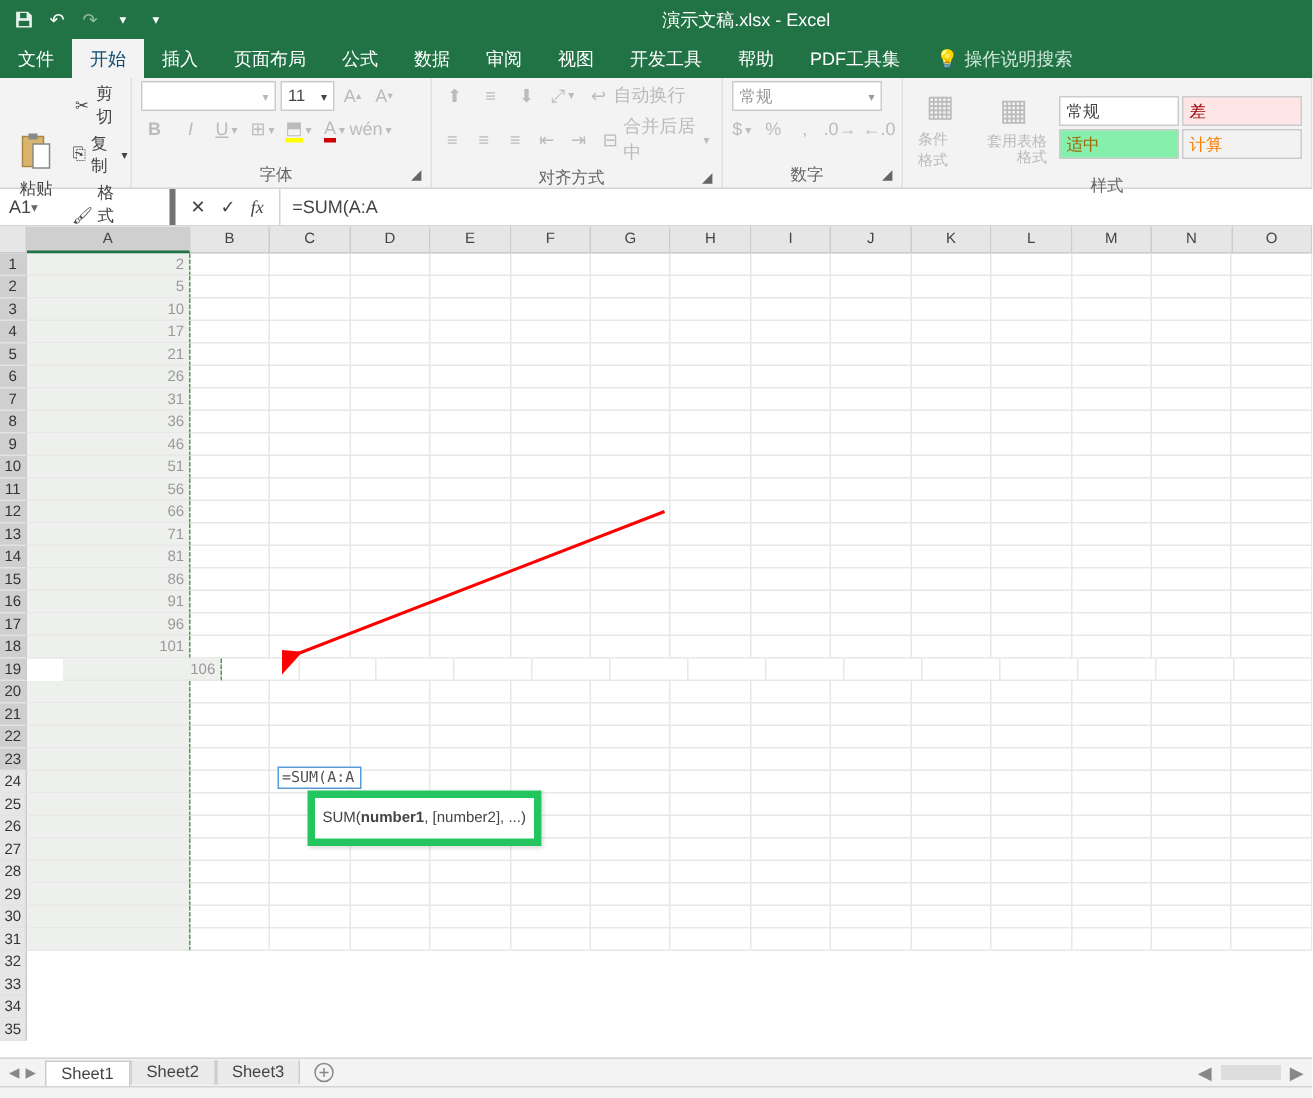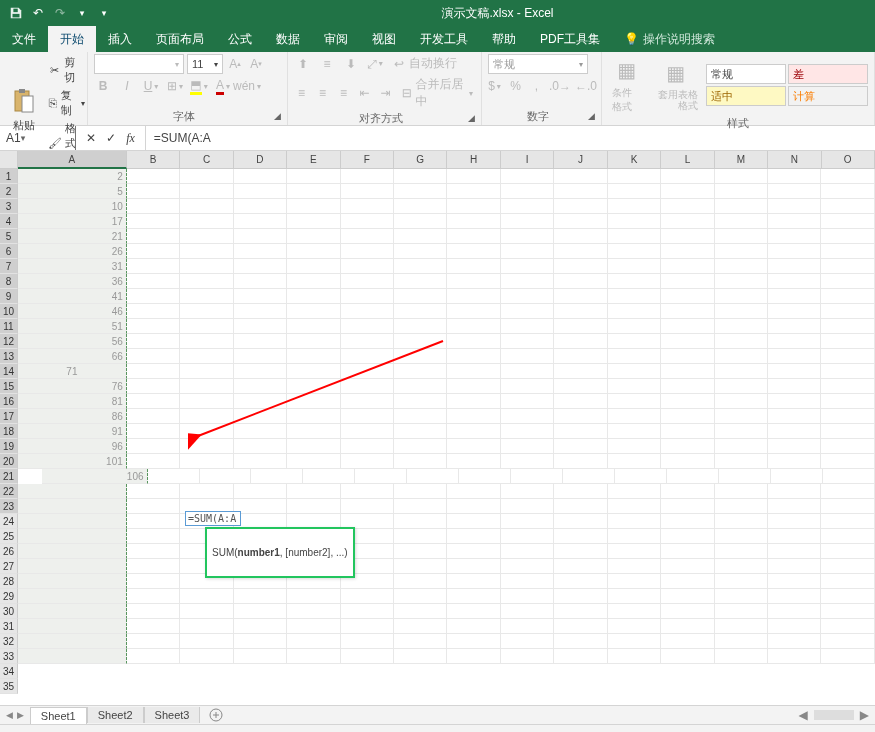--- a/index.html
+++ b/index.html
@@ -37,21 +37,21 @@
     .font-row2 { display: flex; align-items: center; gap: 6px; margin-top: 3px; }
     .mini-btn { width: 18px; height: 18px; display: flex; align-items: center; justify-content: center; cursor: pointer; font-size: 12px; }
     .dd { font-size: 8px; margin-left: 2px; }
     
     .number-format { width: 100px; height: 20px; border: 1px solid #ccc; background: #fff; padding: 0 4px; display: flex; align-items: center; justify-content: space-between; font-size: 11px; color: #999; }
     
     .style-box { width: 80px; height: 20px; border: 1px solid #ccc; background: #fff; display: flex; align-items: center; padding: 0 4px; font-size: 11px; }
     
     
     .formula-bar { height: 25px; border-bottom: 1px solid #d4d4d4; display: flex; align-items: center; background: #fff; }
-    .name-box { width: 76px; height: 100%; border-right: 1px solid #737373; display: flex; align-items: center; padding: 0 6px; }
+    .name-box { width: 117px; height: 100%; border-right: 4px solid #737373; display: flex; align-items: center; padding: 0 6px; }
     .name-box .dd-arrow { font-size: 9px; color: #666; }
     .fb-btns { display: flex; align-items: center; gap: 10px; padding: 0 10px; border-right: 1px solid #d4d4d4; height: 100%; }
     .fb-btn { cursor: pointer; font-size: 12px; }
     .fx { font-style: italic; font-family: serif; }
     .formula-input { flex: 1; padding: 0 8px; font-size: 12px; }
     
     
     .sheet-area { display: flex; height: 554px; }
     .row-headers { width: 18px; }
     .corner { height: 18px; border-right: 1px solid #ccc; border-bottom: 1px solid #ccc; background: #e6e6e6; }
@@ -62,21 +62,21 @@
     .col-headers { height: 18px; display: flex; position: relative; }
     .col-hdr { width: 54px; border-right: 1px solid #ccc; border-bottom: 1px solid #ccc; background: #e6e6e6; font-size: 10px; text-align: center; line-height: 18px; cursor: pointer; }
     .col-hdr.selected { background: #cfcfcf; border-bottom: 2px solid #217346; }
     
     .cells { position: relative; }
     .row { display: flex; height: 15px; }
     .cell { width: 54px; height: 15px; border-right: 1px solid #e8e8e8; border-bottom: 1px solid #e8e8e8; font-size: 10px; text-align: right; padding: 0 3px; line-height: 15px; color: #999; }
     .cell.col-A { background: #eef0ed; border-right: 1px dashed #58955e; }
     
     .f-cell { position: absolute; left: 167px; top: 360px; width: 56px; height: 15px; border: 1px solid #5b9bd5; background: #fff; font-size: 10px; font-family: monospace; color: #555; padding: 0 2px; line-height: 13px; }
-    .f-tooltip { position: absolute; left: 187px; top: 376px; border: 2px solid #22c55e; background: #fff; font-size: 10px; padding: 18px 5px; box-shadow: 1px 1px 3px rgba(0,0,0,0.15); }
+    .f-tooltip { position: absolute; left: 187px; top: 376px; border: 5px solid #22c55e; background: #fff; font-size: 10px; padding: 8px 5px; box-shadow: 1px 1px 3px rgba(0,0,0,0.15); }
     .f-tooltip b { font-weight: bold; }
     
     .arrow { position: absolute; left: 170px; top: 185px; pointer-events: none; }
     
     
     .sheet-tabs-bar { height: 19px; border-top: 1px solid #d4d4d4; display: flex; align-items: center; background: #f3f3f3; }
     .st-nav { display: flex; gap: 4px; padding: 0 6px; color: #888; }
     .st-nav span { cursor: pointer; font-size: 9px; }
     .sheet-tab { padding: 2px 10px; border: 1px solid #ccc; border-bottom: none; background: #fff; font-size: 11px; cursor: pointer; }
     .sheet-tab.inactive { background: #eaeaea; border-top: none; }
@@ -266,21 +266,21 @@
       <div class="big-btn grey">
         <div class="big-icon">▦</div>
         <span style="font-size:10px;text-align:right;line-height:1.1">套用表格格式</span>
       </div>
       <div style="display:flex;flex-direction:column;gap:2px">
         <div style="display:flex;gap:2px">
           <div class="style-box">常规</div>
           <div class="style-box" style="background:#ffe6e6;color:#9c0006">差</div>
         </div>
         <div style="display:flex;gap:2px">
-          <div class="style-box" style="background:#fef9c3;color:#9c6500">适中</div>
+          <div class="style-box" style="background:#86efac;color:#9c6500">适中</div>
           <div class="style-box" style="background:#f2f2f2;color:#fa7d00">计算</div>
         </div>
       </div>
     </div>
     <div class="group-label-row">
         <span class="group-label">样式</span>
       </div>
   </div>
 </div>
 
@@ -487,37 +487,20 @@
           <div class="cell"></div>
           <div class="cell"></div>
           <div class="cell"></div>
           <div class="cell"></div>
           <div class="cell"></div>
           <div class="cell"></div>
           <div class="cell"></div>
           <div class="cell"></div>
         </div>
         <div class="row">
-          <div class="cell col-A" style="width: 110px;">41</div>
-          <div class="cell"></div>
-          <div class="cell"></div>
-          <div class="cell"></div>
-          <div class="cell"></div>
-          <div class="cell"></div>
-          <div class="cell"></div>
-          <div class="cell"></div>
-          <div class="cell"></div>
-          <div class="cell"></div>
-          <div class="cell"></div>
-          <div class="cell"></div>
-          <div class="cell"></div>
-          <div class="cell"></div>
-          <div class="cell"></div>
-        </div>
-        <div class="row">
           <div class="cell col-A" style="width: 110px;">46</div>
           <div class="cell"></div>
           <div class="cell"></div>
           <div class="cell"></div>
           <div class="cell"></div>
           <div class="cell"></div>
           <div class="cell"></div>
           <div class="cell"></div>
           <div class="cell"></div>
           <div class="cell"></div>
@@ -572,38 +555,21 @@
           <div class="cell"></div>
           <div class="cell"></div>
           <div class="cell"></div>
           <div class="cell"></div>
           <div class="cell"></div>
           <div class="cell"></div>
           <div class="cell"></div>
           <div class="cell"></div>
         </div>
         <div class="row">
-          <div class="cell col-A" style="width: 110px; text-align: center;">71</div>
-          <div class="cell"></div>
-          <div class="cell"></div>
-          <div class="cell"></div>
-          <div class="cell"></div>
-          <div class="cell"></div>
-          <div class="cell"></div>
-          <div class="cell"></div>
-          <div class="cell"></div>
-          <div class="cell"></div>
-          <div class="cell"></div>
-          <div class="cell"></div>
-          <div class="cell"></div>
-          <div class="cell"></div>
-          <div class="cell"></div>
-        </div>
-        <div class="row">
-          <div class="cell col-A" style="width: 110px;">76</div>
+          <div class="cell col-A" style="width: 110px;">71</div>
           <div class="cell"></div>
           <div class="cell"></div>
           <div class="cell"></div>
           <div class="cell"></div>
           <div class="cell"></div>
           <div class="cell"></div>
           <div class="cell"></div>
           <div class="cell"></div>
           <div class="cell"></div>
           <div class="cell"></div>

